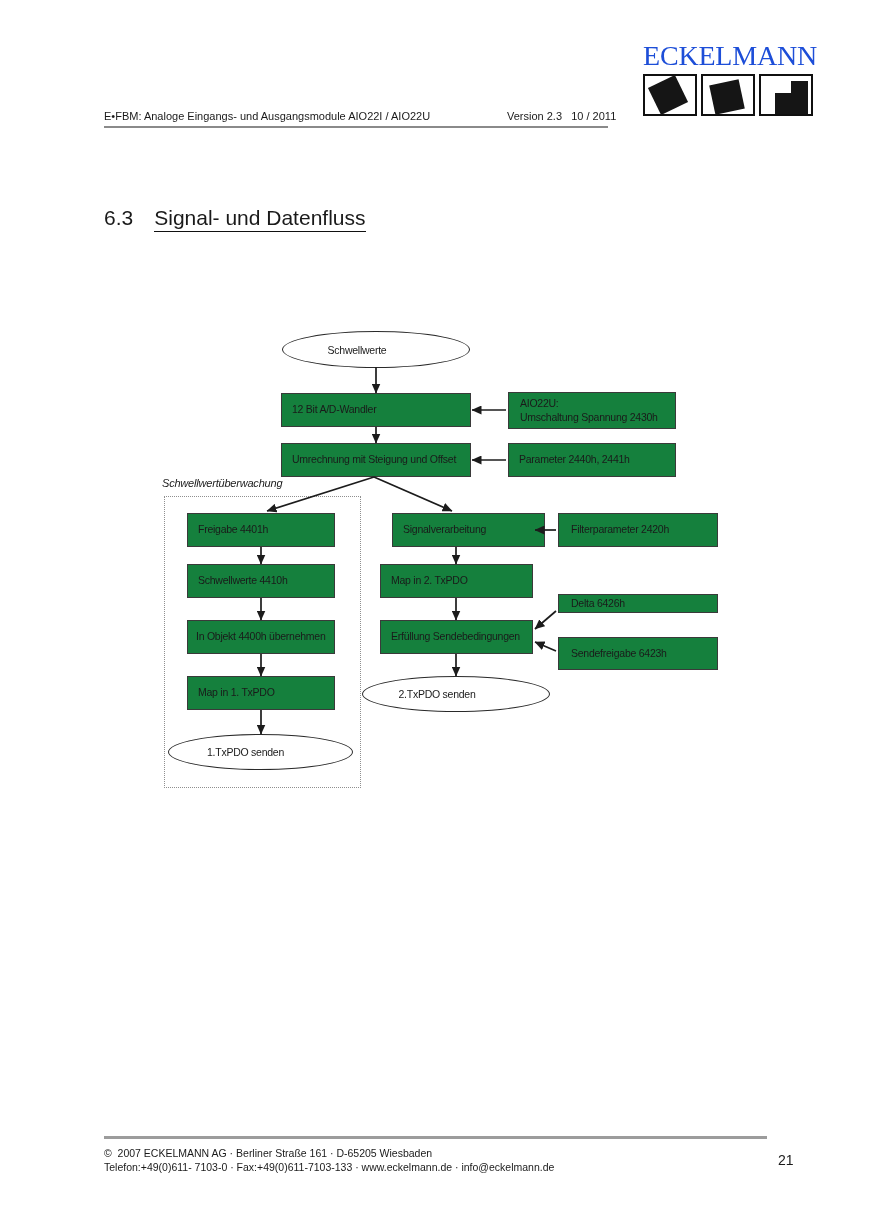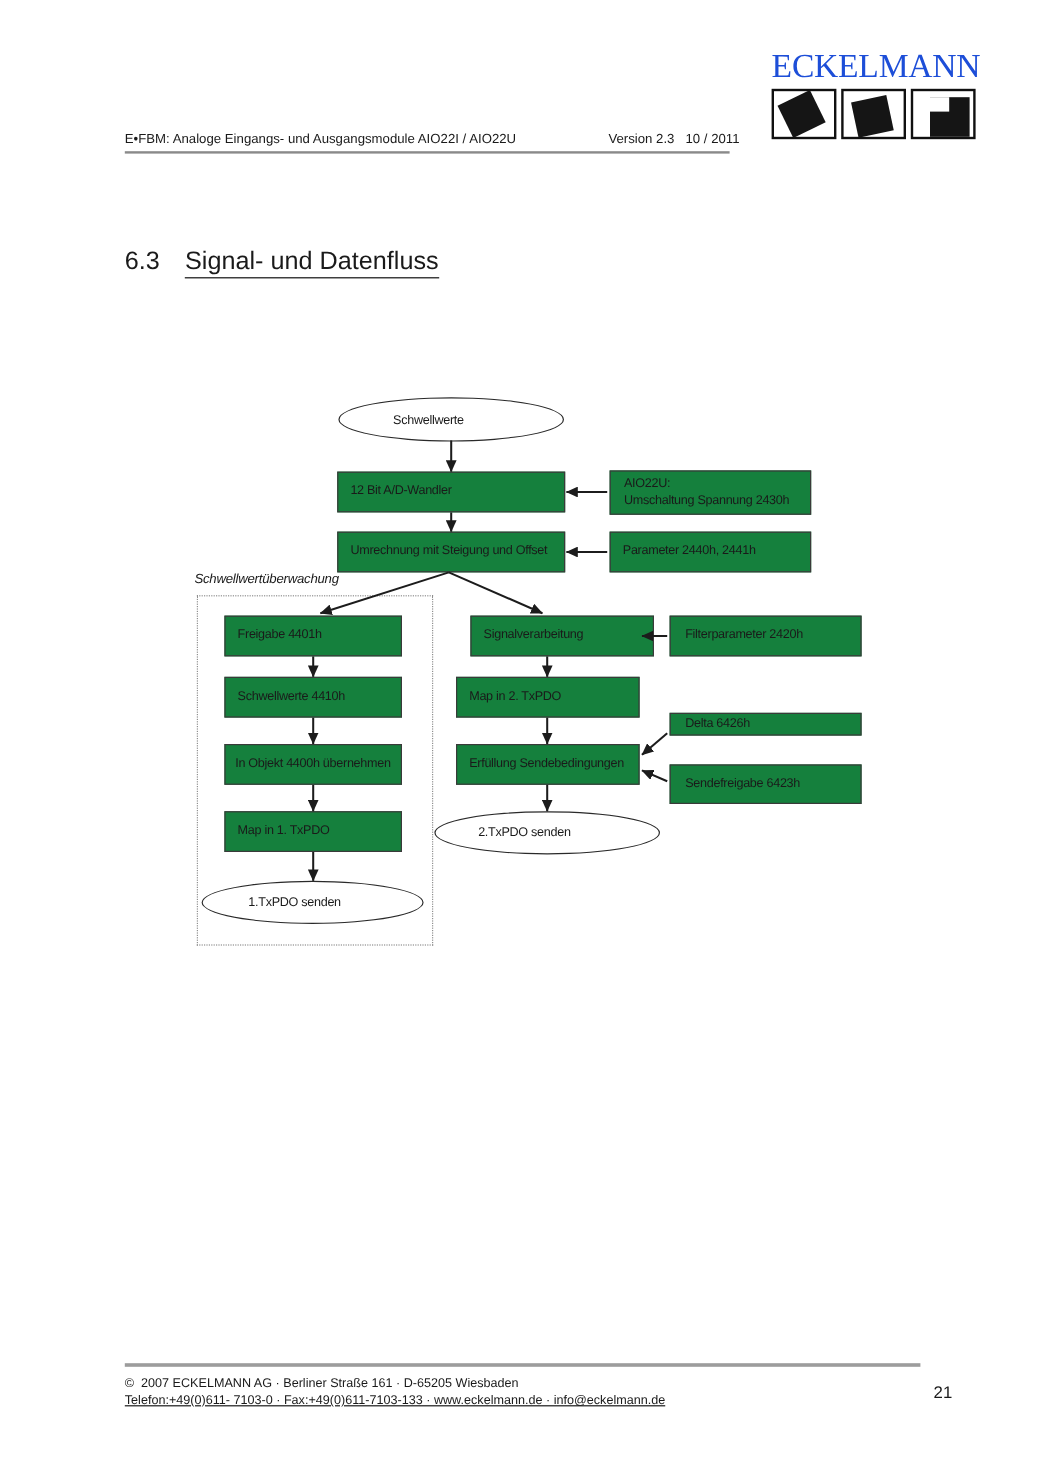--- a/index.html
+++ b/index.html
@@ -57,21 +57,21 @@
   .n-filterparameter{left:558px;top:513px;width:160px;height:34px;padding-left:12px;}
   .n-map2{left:380px;top:564px;width:153px;height:34px;}
   .n-delta{left:558px;top:594px;width:160px;height:19px;padding-left:12px;}
   .n-erfuellung{left:380px;top:620px;width:153px;height:34px;}
   .n-sendefreigabe{left:558px;top:637px;width:160px;height:33px;padding-left:12px;}
   .n-txpdo2{left:362px;top:676px;width:188px;height:36px;padding-right:38px;}
 
   
   .ftr-rule{position:absolute;left:104px;top:1136px;width:663px;height:3px;background:#9c9c9c;}
   .ftr-line1{position:absolute;left:104px;top:1147px;font-size:10.5px;white-space:pre;}
-  .ftr-line2{position:absolute;left:104px;top:1161px;font-size:10.5px;white-space:pre;text-decoration:underline;}
+  .ftr-line2{position:absolute;left:104px;top:1161px;font-size:10.5px;white-space:pre;}
   .page-num{position:absolute;left:778px;top:1152px;font-size:14px;}
 </style>
 </head>
 <body>
 
 <div class="page">
 
   <div class="hdr-left">E•FBM: Analoge Eingangs- und Ausgangsmodule AIO22I / AIO22U</div>
   <div class="hdr-right">Version 2.3   10 / 2011</div>
   <div class="hdr-rule"></div>

